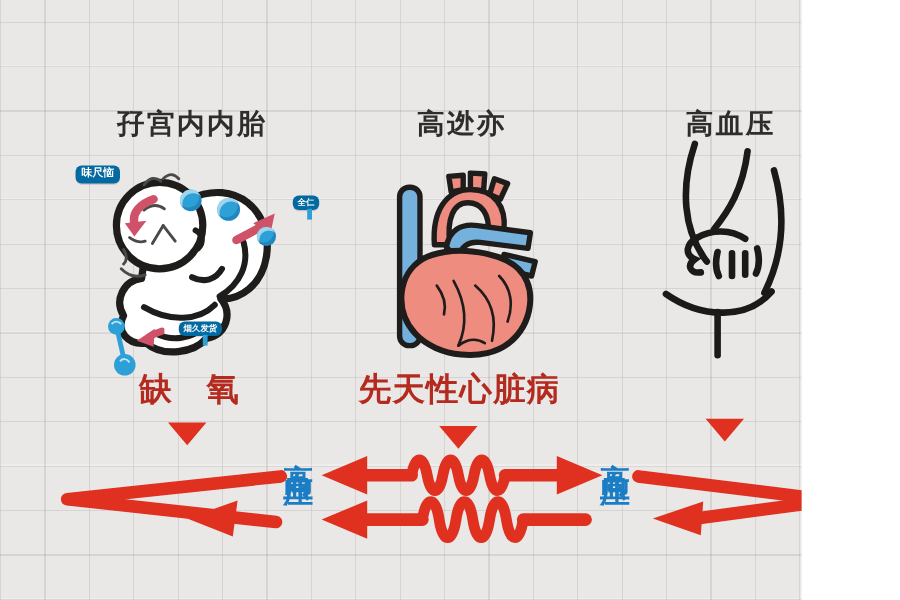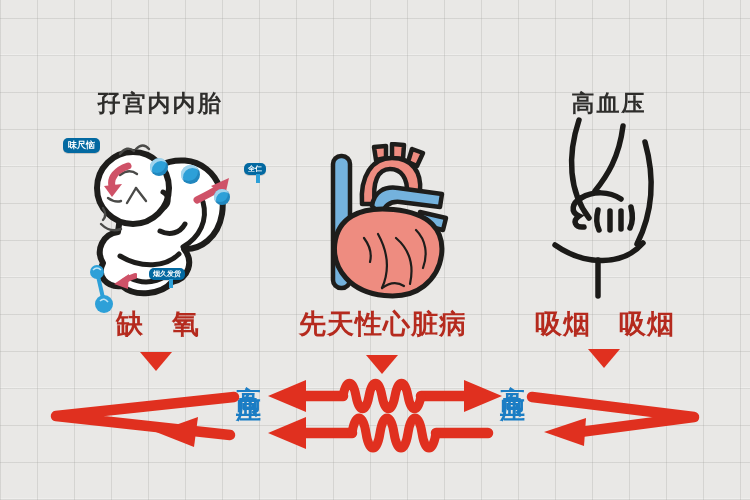--- a/index.html
+++ b/index.html
@@ -1,18 +1,18 @@
 <!DOCTYPE html>
 <html><head>
 <meta charset="utf-8">
 <style>
   html,body{margin:0;padding:0;}
   body{font-family:"DejaVu Sans", sans-serif;}
   .canvas{
-    position:relative;width:750px;height:500px;overflow:hidden;
+    position:relative;width:668px;height:500px;overflow:hidden;
     background:#e9e8e6;
   }
   .grid{
     position:absolute;inset:0;
     background-image:
       repeating-linear-gradient(0deg, rgba(160,160,156,.28) 0 1px, transparent 1px 37px),
       repeating-linear-gradient(90deg, rgba(160,160,156,.28) 0 1px, transparent 1px 37px),
       repeating-linear-gradient(0deg, rgba(255,255,255,.25) 0 2px, transparent 2px 111px);
   }
   .title{
@@ -44,20 +44,21 @@
   }
   svg{display:block;}
 </style>
 </head>
 <body>
 
 <div class="canvas">
   <div class="grid"></div>
 
   <div class="title" style="left:160px">孖宫内内胎</div>
+  <div class="title" style="left:385px">高迯亦</div>
   <div class="title" style="left:609px">高血压</div>
 
   <svg class="fig" style="left:70px;top:128px" width="185" height="190" viewBox="0 0 185 190">
     <g stroke="#1e1d1b" stroke-width="6" stroke-linecap="round" stroke-linejoin="round">
       <path fill="#ffffff" d="M 88 38 C 126 20 158 48 152 86 C 148 110 130 122 114 121 C 124 133 119 151 102 154 C 92 166 66 170 52 158 C 37 160 26 148 33 135 C 25 122 33 106 48 104 C 50 80 64 50 88 38 Z"></path>
       <circle fill="#ffffff" cx="63" cy="60" r="36"></circle>
     </g>
     <g fill="none" stroke="#1e1d1b" stroke-width="5" stroke-linecap="round" stroke-linejoin="round">
       <path d="M 113 119 C 130 109 138 92 133 74"></path>
       <path d="M 50 128 C 72 141 96 139 109 126"></path>
@@ -141,21 +142,20 @@
         <path d="M 86 97 L 86 115"></path>
         <path d="M 96 93 C 98 101 98 108 95 114"></path>
       </g>
       <path d="M 20 131 C 50 152 88 152 108 129"></path>
       <path d="M 63 146 L 63 182"></path>
     </g>
   </svg>
 
   <div class="caption" style="left:383px">先天性心脏病</div>
   <div class="caption" style="left:158px">缺　氧</div>
-  <div class="caption" style="left:605px">吸烟　吸烟</div>
 
   <div class="vlabel" style="left:236px">高血压</div>
   <div class="vlabel" style="left:500px">高血压</div>
 
   <svg class="fig" style="left:0;top:340px" width="750" height="160" viewBox="0 0 750 160">
     <g fill="#e0301f">
       <polygon points="140,12 172,12 156,31"></polygon>
       <polygon points="366,15 398,15 382,34"></polygon>
       <polygon points="588,9 620,9 604,28"></polygon>
     </g>

